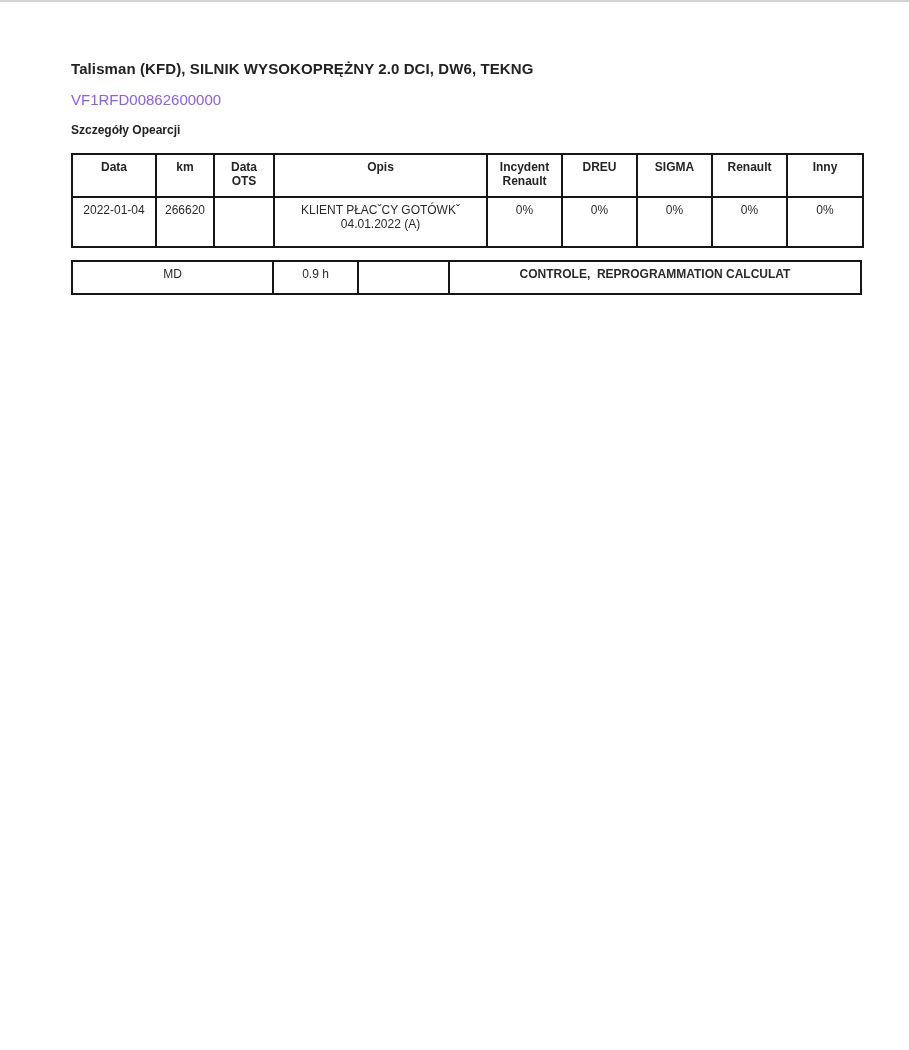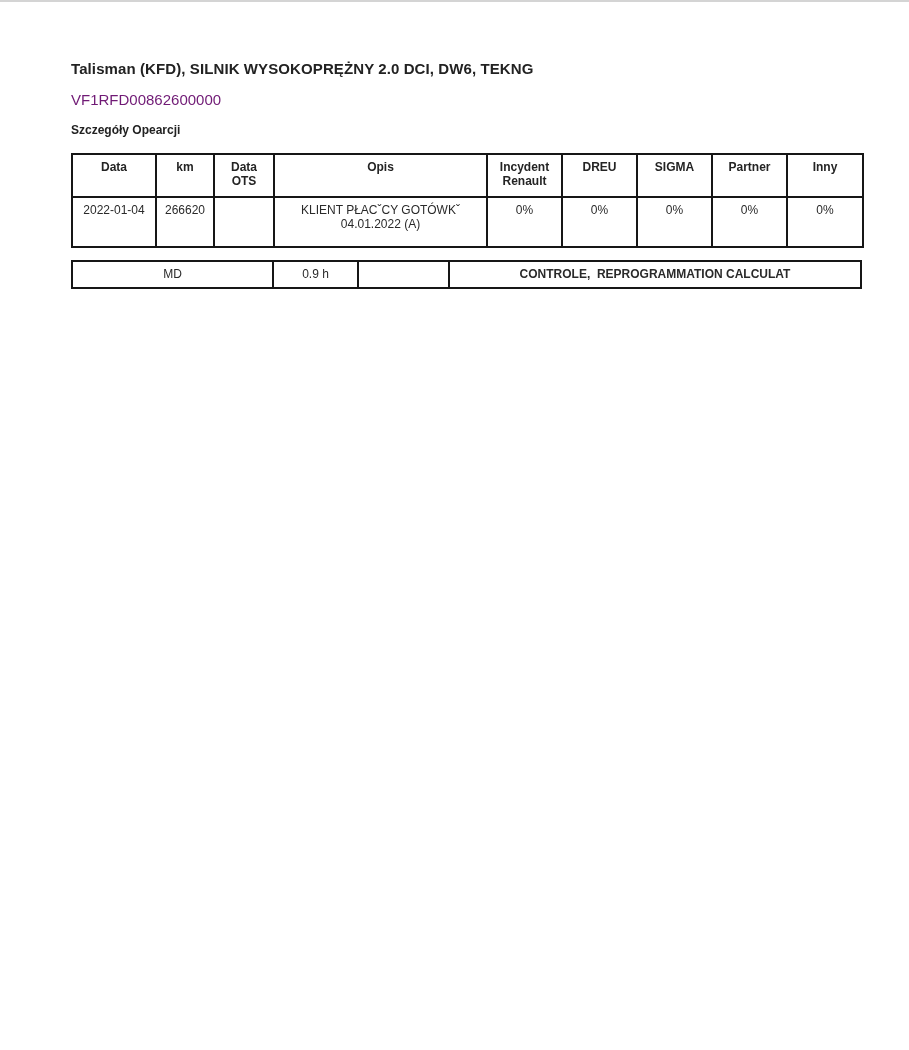--- a/index.html
+++ b/index.html
@@ -27,21 +27,21 @@
     font-size: 15px;
     font-weight: bold;
     color: #222222;
     line-height: 17px;
     margin-bottom: 14px;
     letter-spacing: 0.1px;
   }
   .doc-vin {
     font-size: 15px;
     font-weight: normal;
-    color: #701a75;
+    color: #8b5cf6;
     line-height: 17px;
     margin-bottom: 14px;
   }
   .doc-section-heading {
     font-size: 12px;
     font-weight: bold;
     color: #222222;
     line-height: 17px;
     margin-bottom: 14px;
   }
@@ -58,21 +58,21 @@
     vertical-align: top;
     padding: 5px 3px 0 3px;
     line-height: 14px;
     overflow: hidden;
   }
   th { font-weight: bold; color: #242424; }
   td { font-weight: normal; color: #2a2a2a; }
   .ops-table .hdr-row th { height: 43px; }
   .ops-table .data-row td { height: 50px; }
   .parts-table .hdr-row th { height: 27px; }
-  .parts-table .data-row td { height: 27px; }
+  .parts-table .data-row td { height: 33px; }
   .opis-cell div { white-space: pre-wrap; }
   .pre { white-space: pre-wrap; font-weight: bold; }
 </style>
 </head>
 <body>
 
 <div class="top-edge"></div>
 
 <div class="content">
 
@@ -94,21 +94,21 @@
     </colgroup>
     <tbody>
         <tr class="hdr-row">
       <th>Data</th>
       <th>km</th>
       <th>Data OTS</th>
       <th>Opis</th>
       <th>Incydent Renault</th>
       <th>DREU</th>
       <th>SIGMA</th>
-      <th>Partner</th>
+      <th>Renault</th>
       <th>Inny</th>
     </tr>
     <tr class="data-row">
       <td>2022-01-04</td>
       <td>266620</td>
       <td></td>
       <td class="opis-cell">
         <div>KLIENT PŁACˇCY GOTÓWKˇ</div>
         <div>04.01.2022 (A)</div>
       </td>

